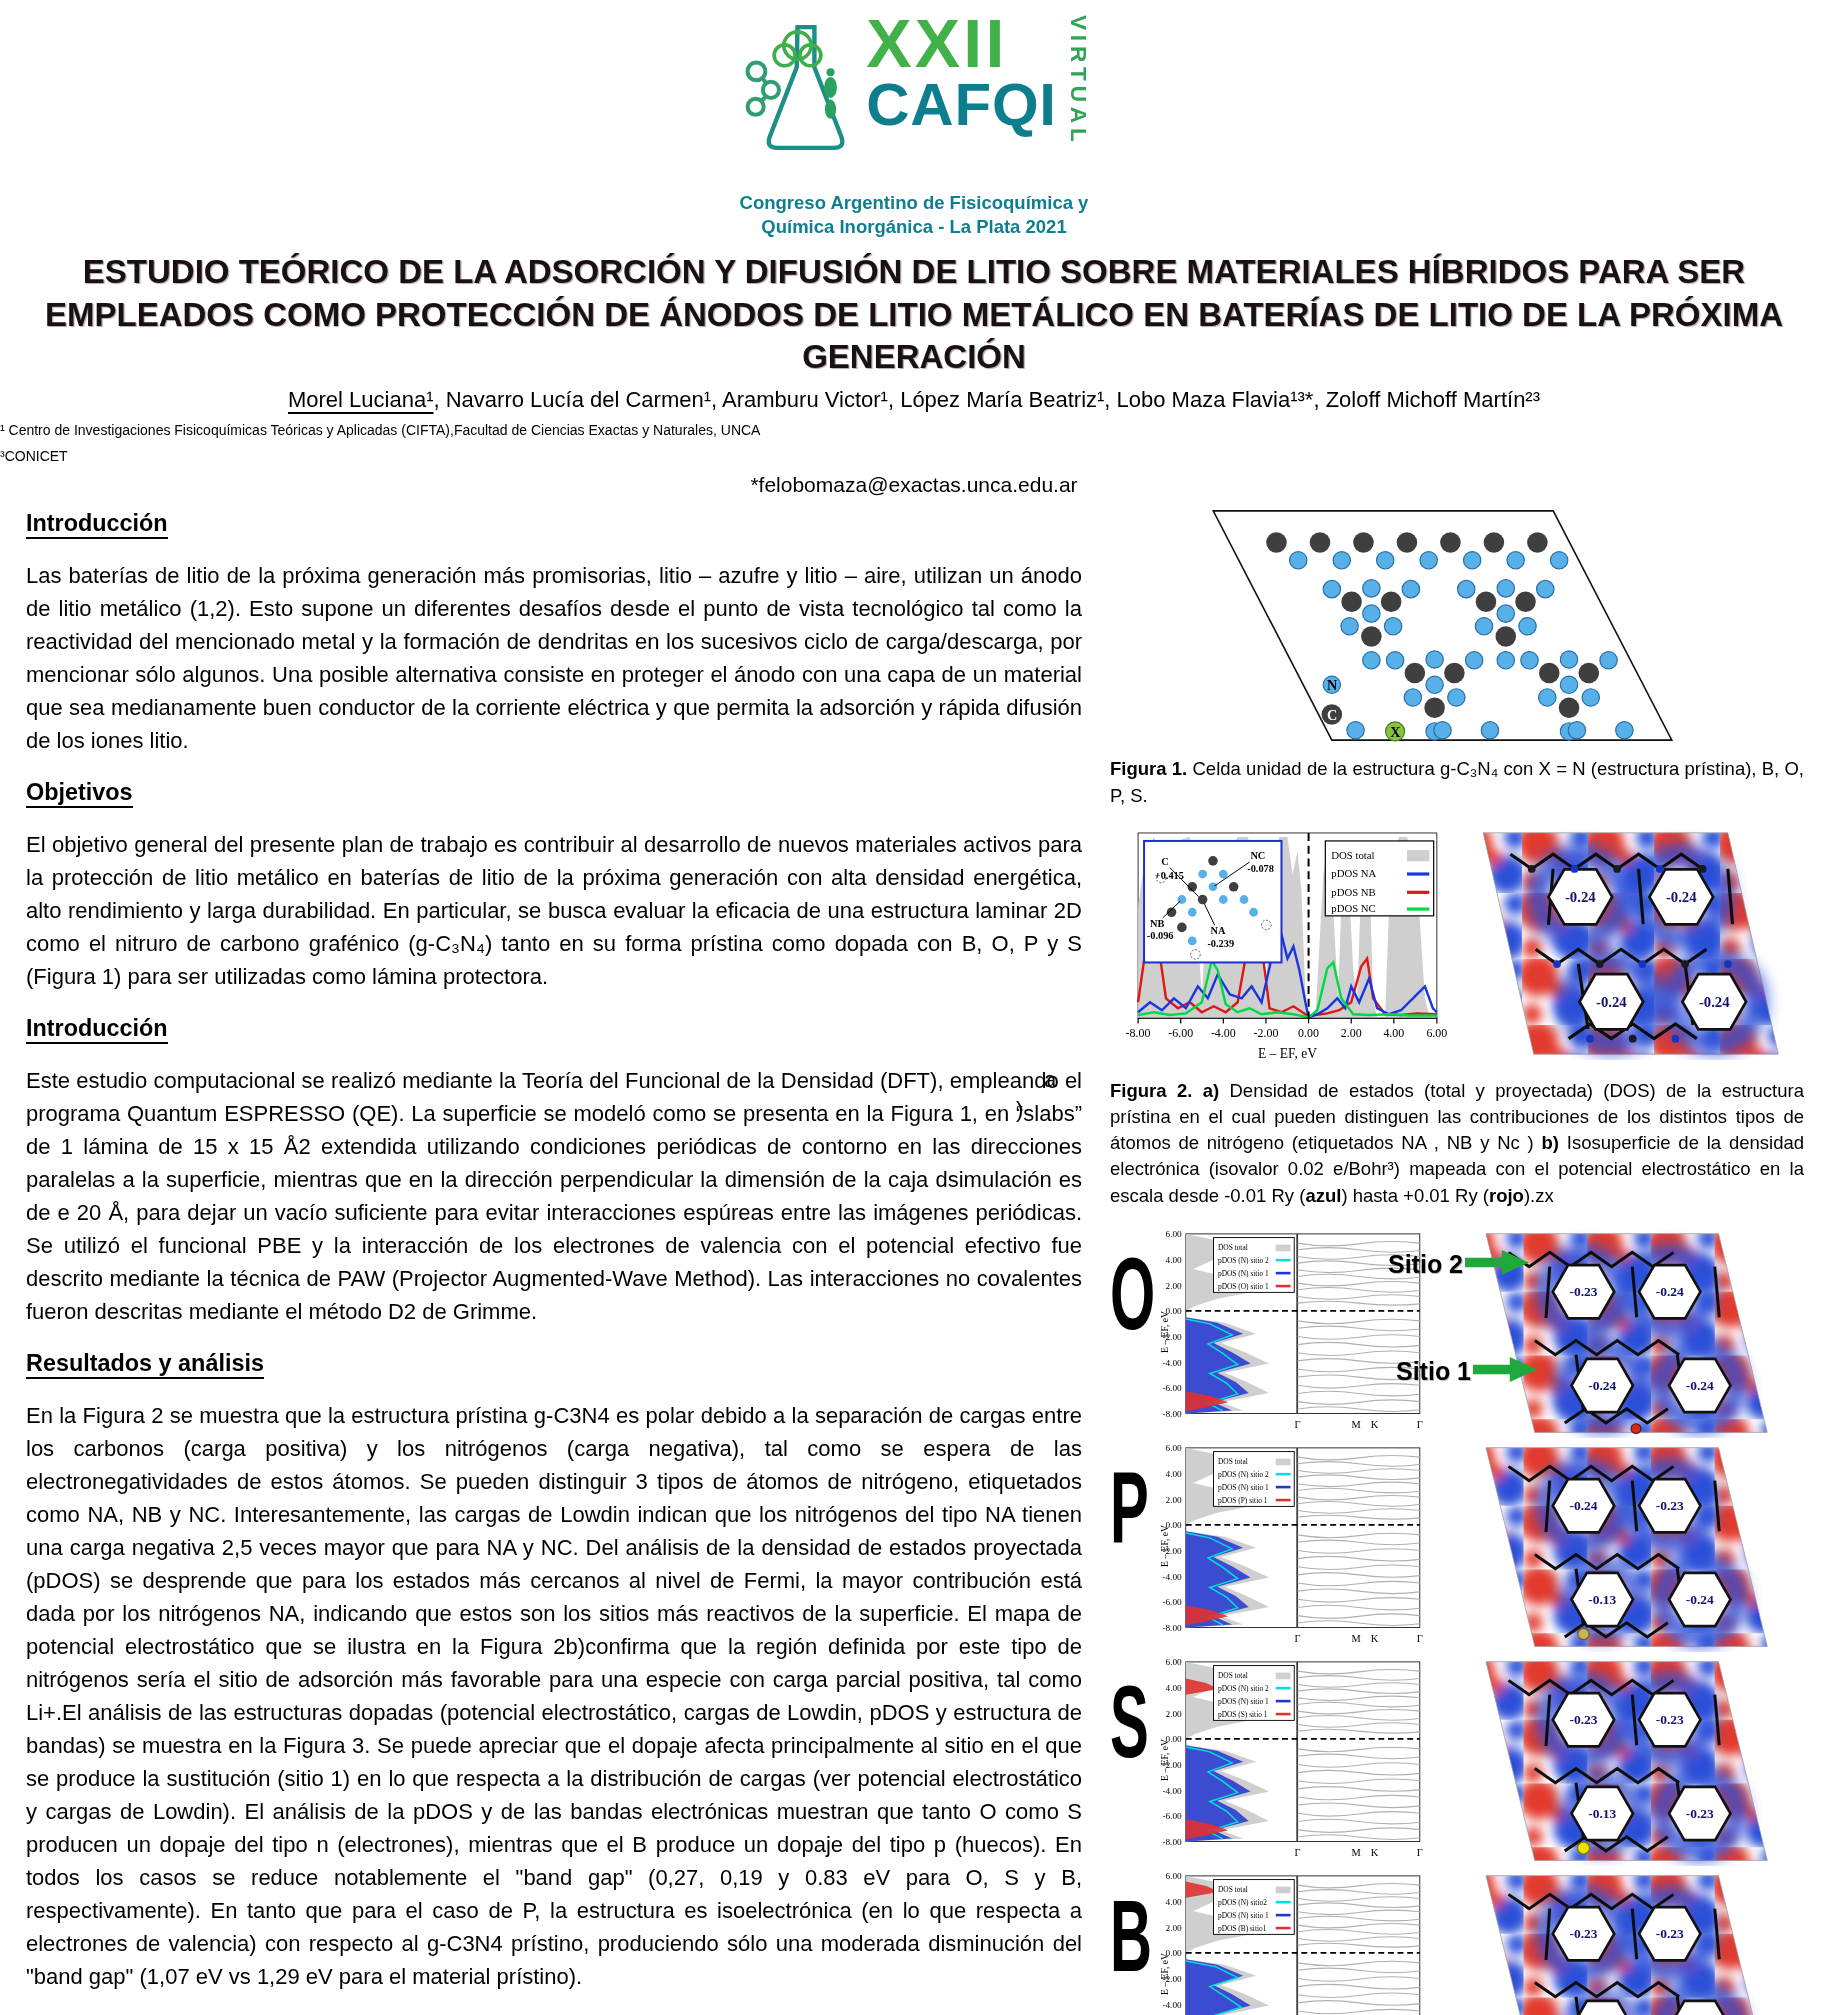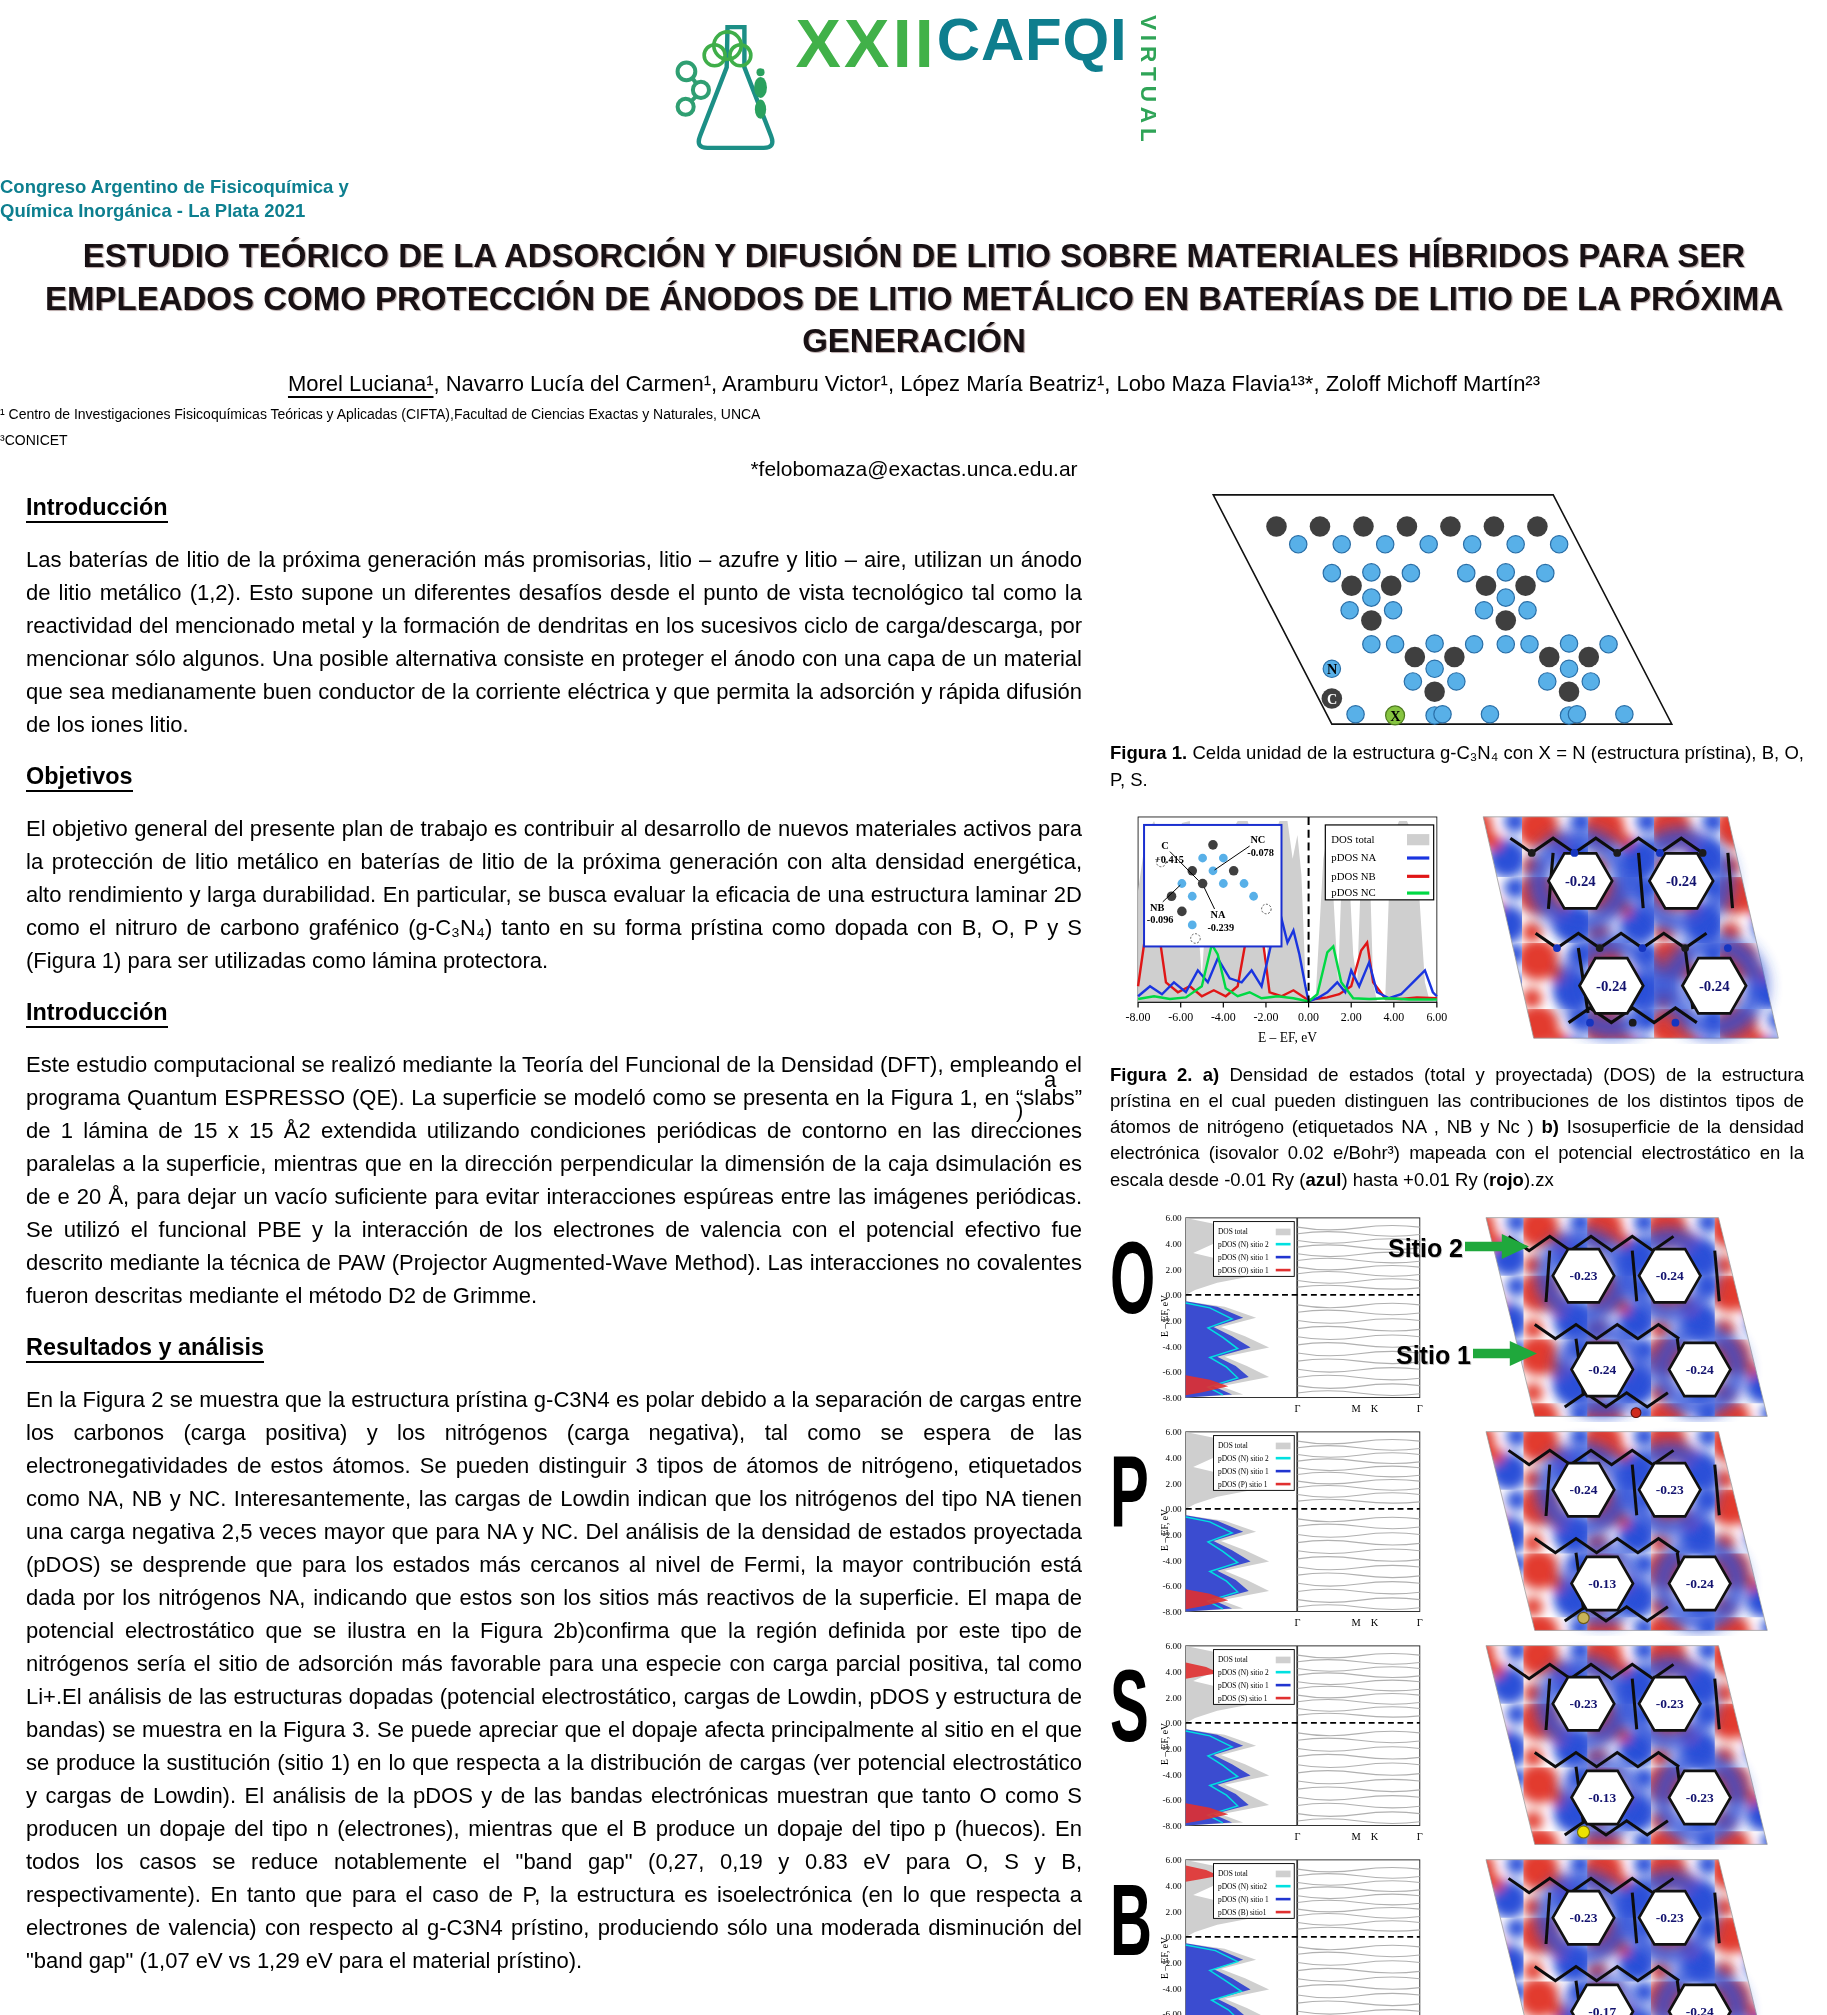--- a/index.html
+++ b/index.html
@@ -3,25 +3,25 @@
 <meta charset="utf-8">
 <title>Poster CAFQI 2021</title>
 <style>
   html,body{margin:0;padding:0;background:#fff;}
   body{font-family:"Liberation Sans",sans-serif;color:#000;}
   .page{position:relative;width:1828px;height:2437px;background:#fff;overflow:hidden;}
 
   
   .logo-row{display:flex;justify-content:center;padding-top:11.3px;}
   .logo{display:flex;align-items:flex-start;gap:8px;}
-  .logo-main{display:flex;flex-direction:row;line-height:.95;}
+  .logo-main{display:flex;flex-direction:column;line-height:.95;}
   .logo-xxii{font-size:68px;font-weight:800;color:#41b149;letter-spacing:3.2px;}
   .logo-cafqi{font-size:60px;font-weight:800;color:#0e7e8e;letter-spacing:0.8px;}
   .logo-virtual{writing-mode:vertical-rl;font-size:22.6px;font-weight:700;color:#2fa457;letter-spacing:4.8px;margin-top:4px;}
-  .logo-sub{text-align:left;color:#0d7f8f;font-weight:700;font-size:18.5px;line-height:1.28;margin-top:3px;}
+  .logo-sub{text-align:center;color:#0d7f8f;font-weight:700;font-size:18.5px;line-height:1.28;margin-top:19px;}
 
   .title{margin:12px auto 1.6px;width:1769px;text-align:center;font-size:33px;font-weight:800;line-height:1.3;color:#181114;text-shadow:1.2px 1.2px 0.8px rgba(80,40,40,.4);}
   .authors{text-align:center;font-size:22px;margin-top:7.3px;}
   .authors .first{text-decoration:underline;text-decoration-thickness:2px;text-underline-offset:4.8px;}
   .affil{text-align:left;font-size:14px;margin-top:9.7px;}
   .email{text-align:center;font-size:21px;margin-top:8.9px;}
 
   
   .main{display:flex;gap:28px;padding:2.4px 24px 0 26px;}
   .col-left{width:1056px;flex:none;}

